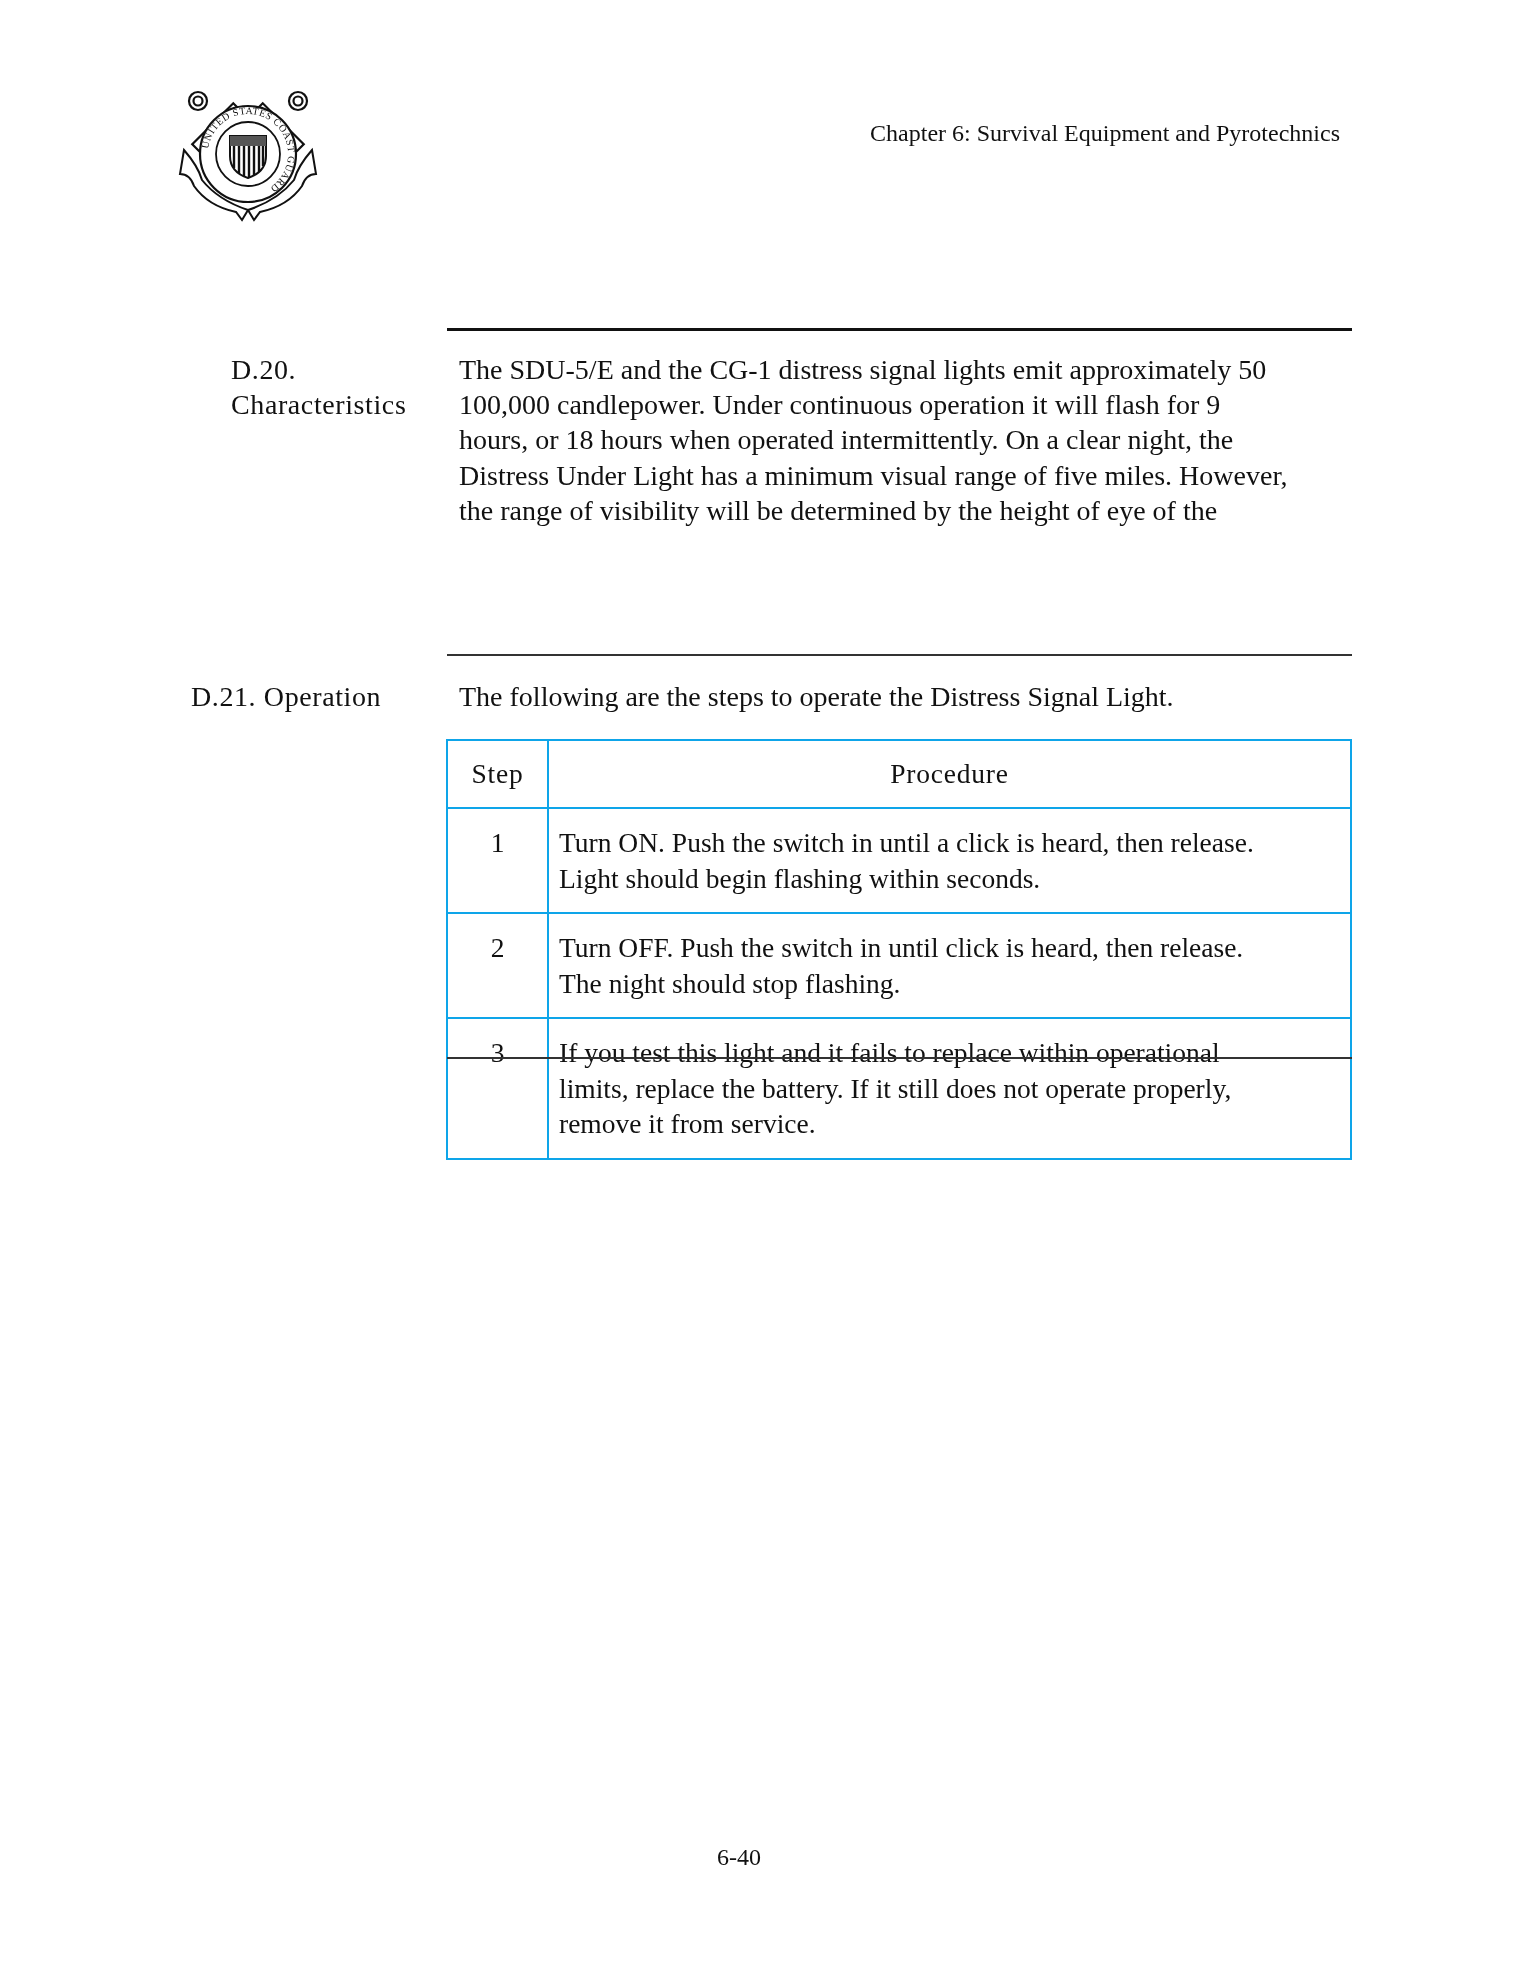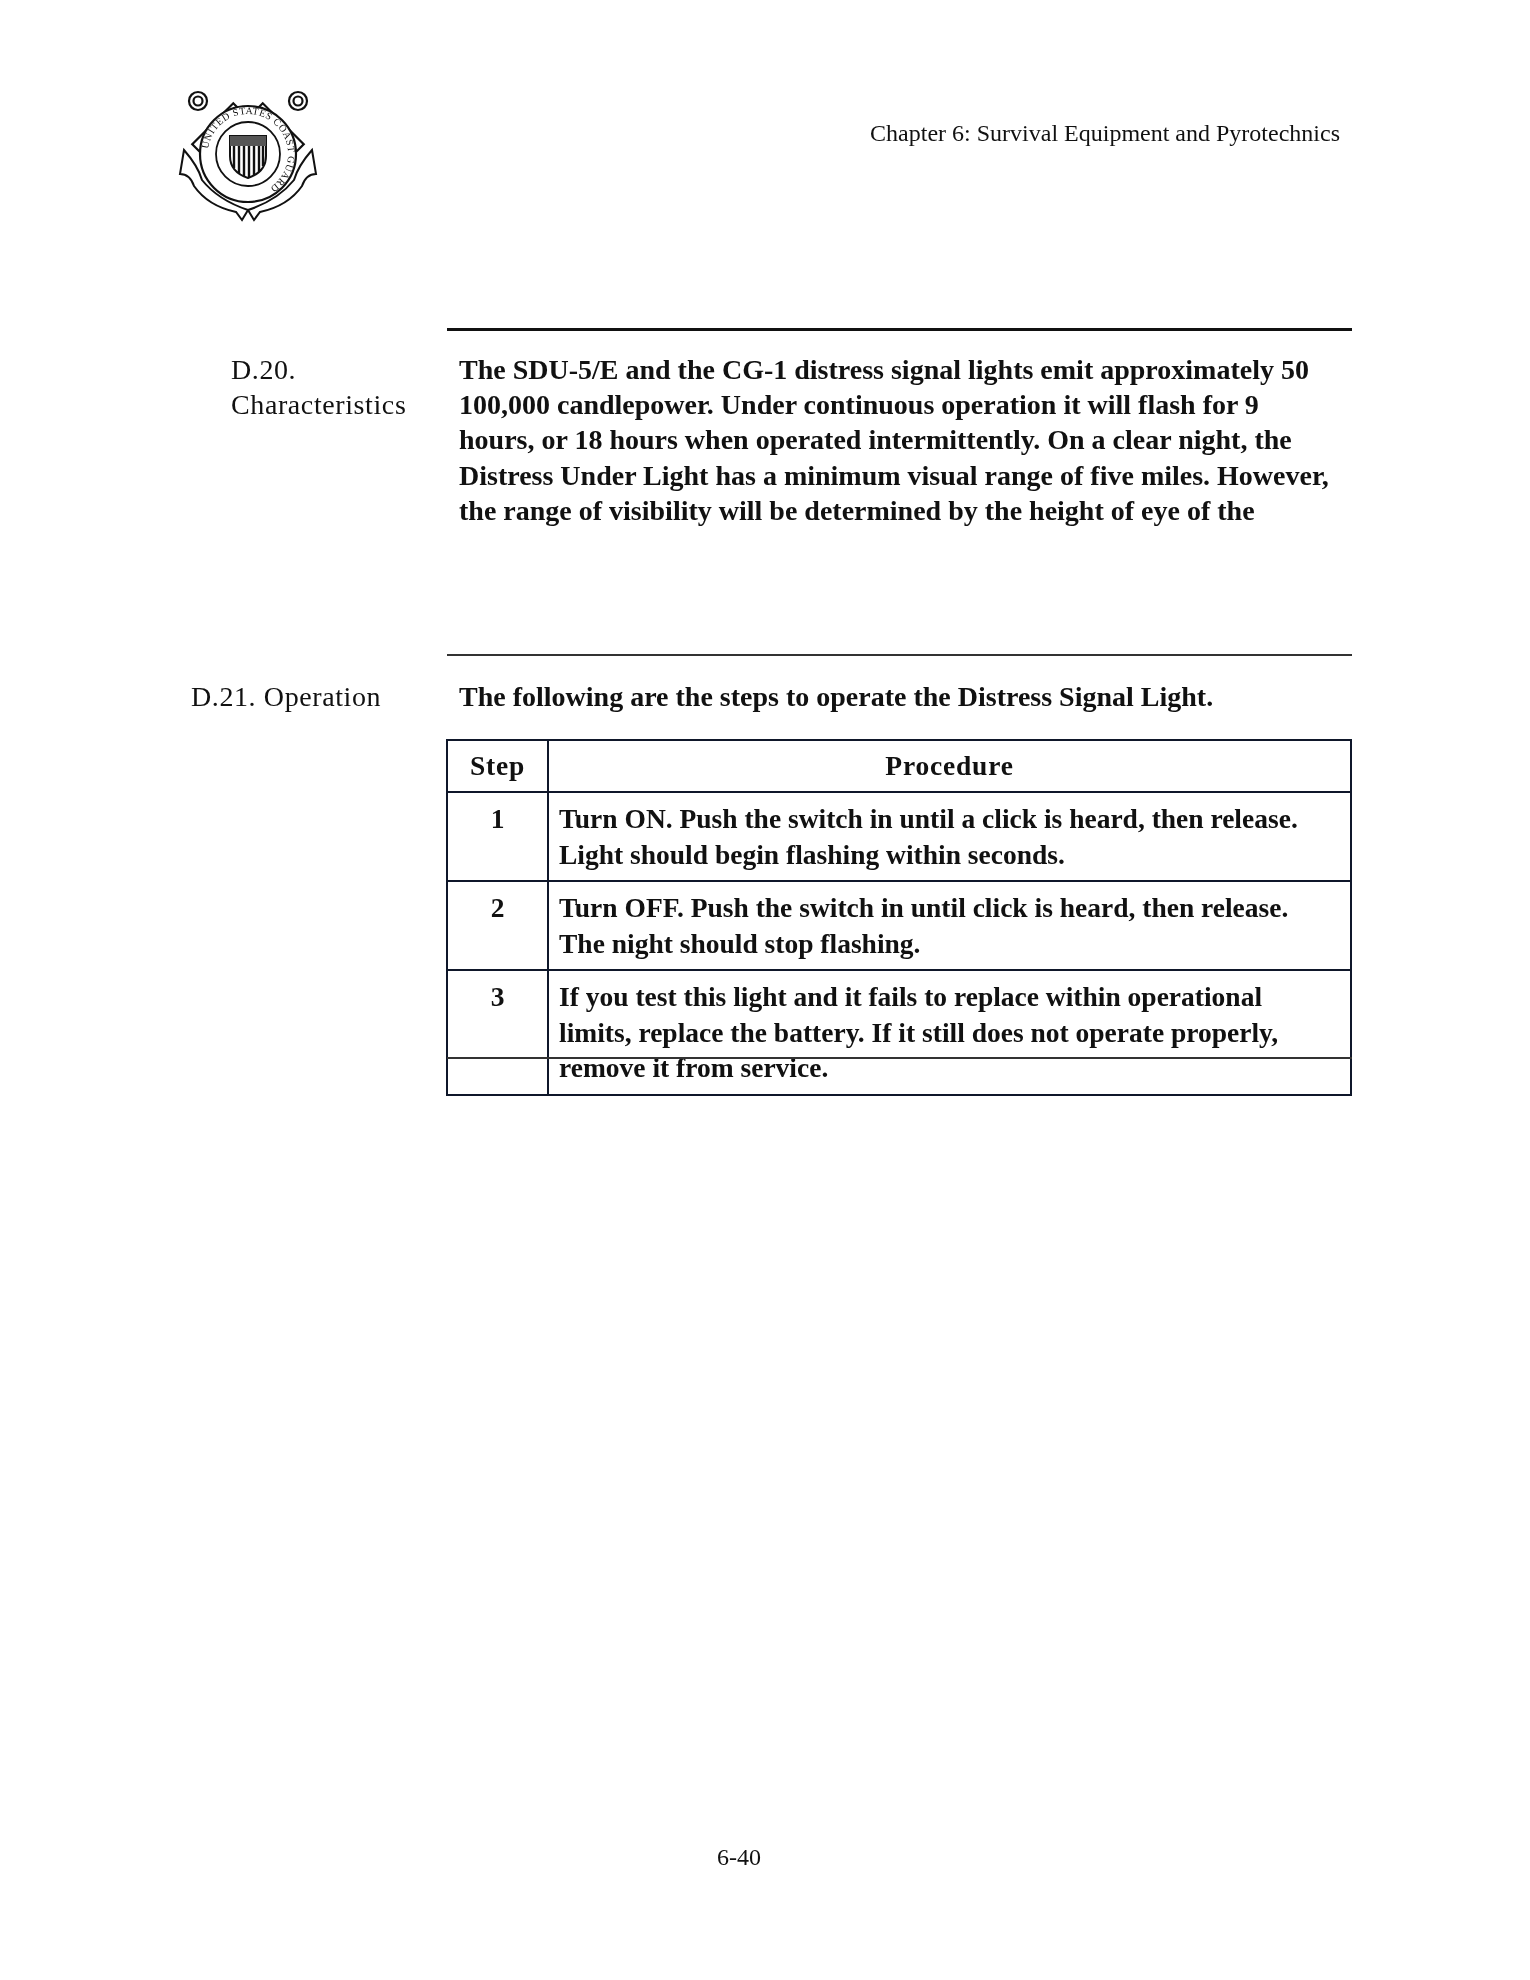--- a/index.html
+++ b/index.html
@@ -5,24 +5,24 @@
   html, body { margin:0; padding:0; background:#ffffff; }
   body { width:1530px; height:1980px; position:relative; overflow:hidden;
          font-family:"Liberation Serif", "DejaVu Serif", serif; color:#111; }
   .logo { position:absolute; left:178px; top:88px; width:140px; height:135px; }
   .running-header { position:absolute; right:190px; top:120px; font-size:24px; white-space:nowrap; }
   .rule { position:absolute; left:447px; width:905px; background:#111; }
   .rule.thick { height:3px; }
   .rule.thin { height:1.5px; background:#333; }
   .side-label { position:absolute; left:191px; font-size:28px; line-height:35px; letter-spacing:0.6px; }
   .body-text { position:absolute; left:459px; width:885px; font-size:28px; line-height:35.2px; }
-  .body-text span { display:block; white-space:nowrap;font-weight:bold; }
+  .body-text span { display:block; white-space:nowrap; }
   table.proc { position:absolute; left:446px; top:739px; width:906px; border-collapse:collapse;
                font-size:27.5px; line-height:35.5px; }
-  table.proc td, table.proc th { border:2px solid #0f172a; padding:8px 10px; vertical-align:top; font-weight:bold; }
+  table.proc td, table.proc th { border:2px solid #0ea5e9; padding:16px 10px; vertical-align:top; font-weight:normal; }
   table.proc th { line-height:34px; letter-spacing:0.8px; }
   .col-step { width:79px; text-align:center; }
   .row-line { display:block; white-space:nowrap; }
   .page-number { position:absolute; left:0; width:1478px; text-align:center; top:1844px; font-size:24px; }
 </style>
 </head>
 <body>
 
 <div class="logo">
   <svg width="140" height="135" viewBox="0 0 140 135">

